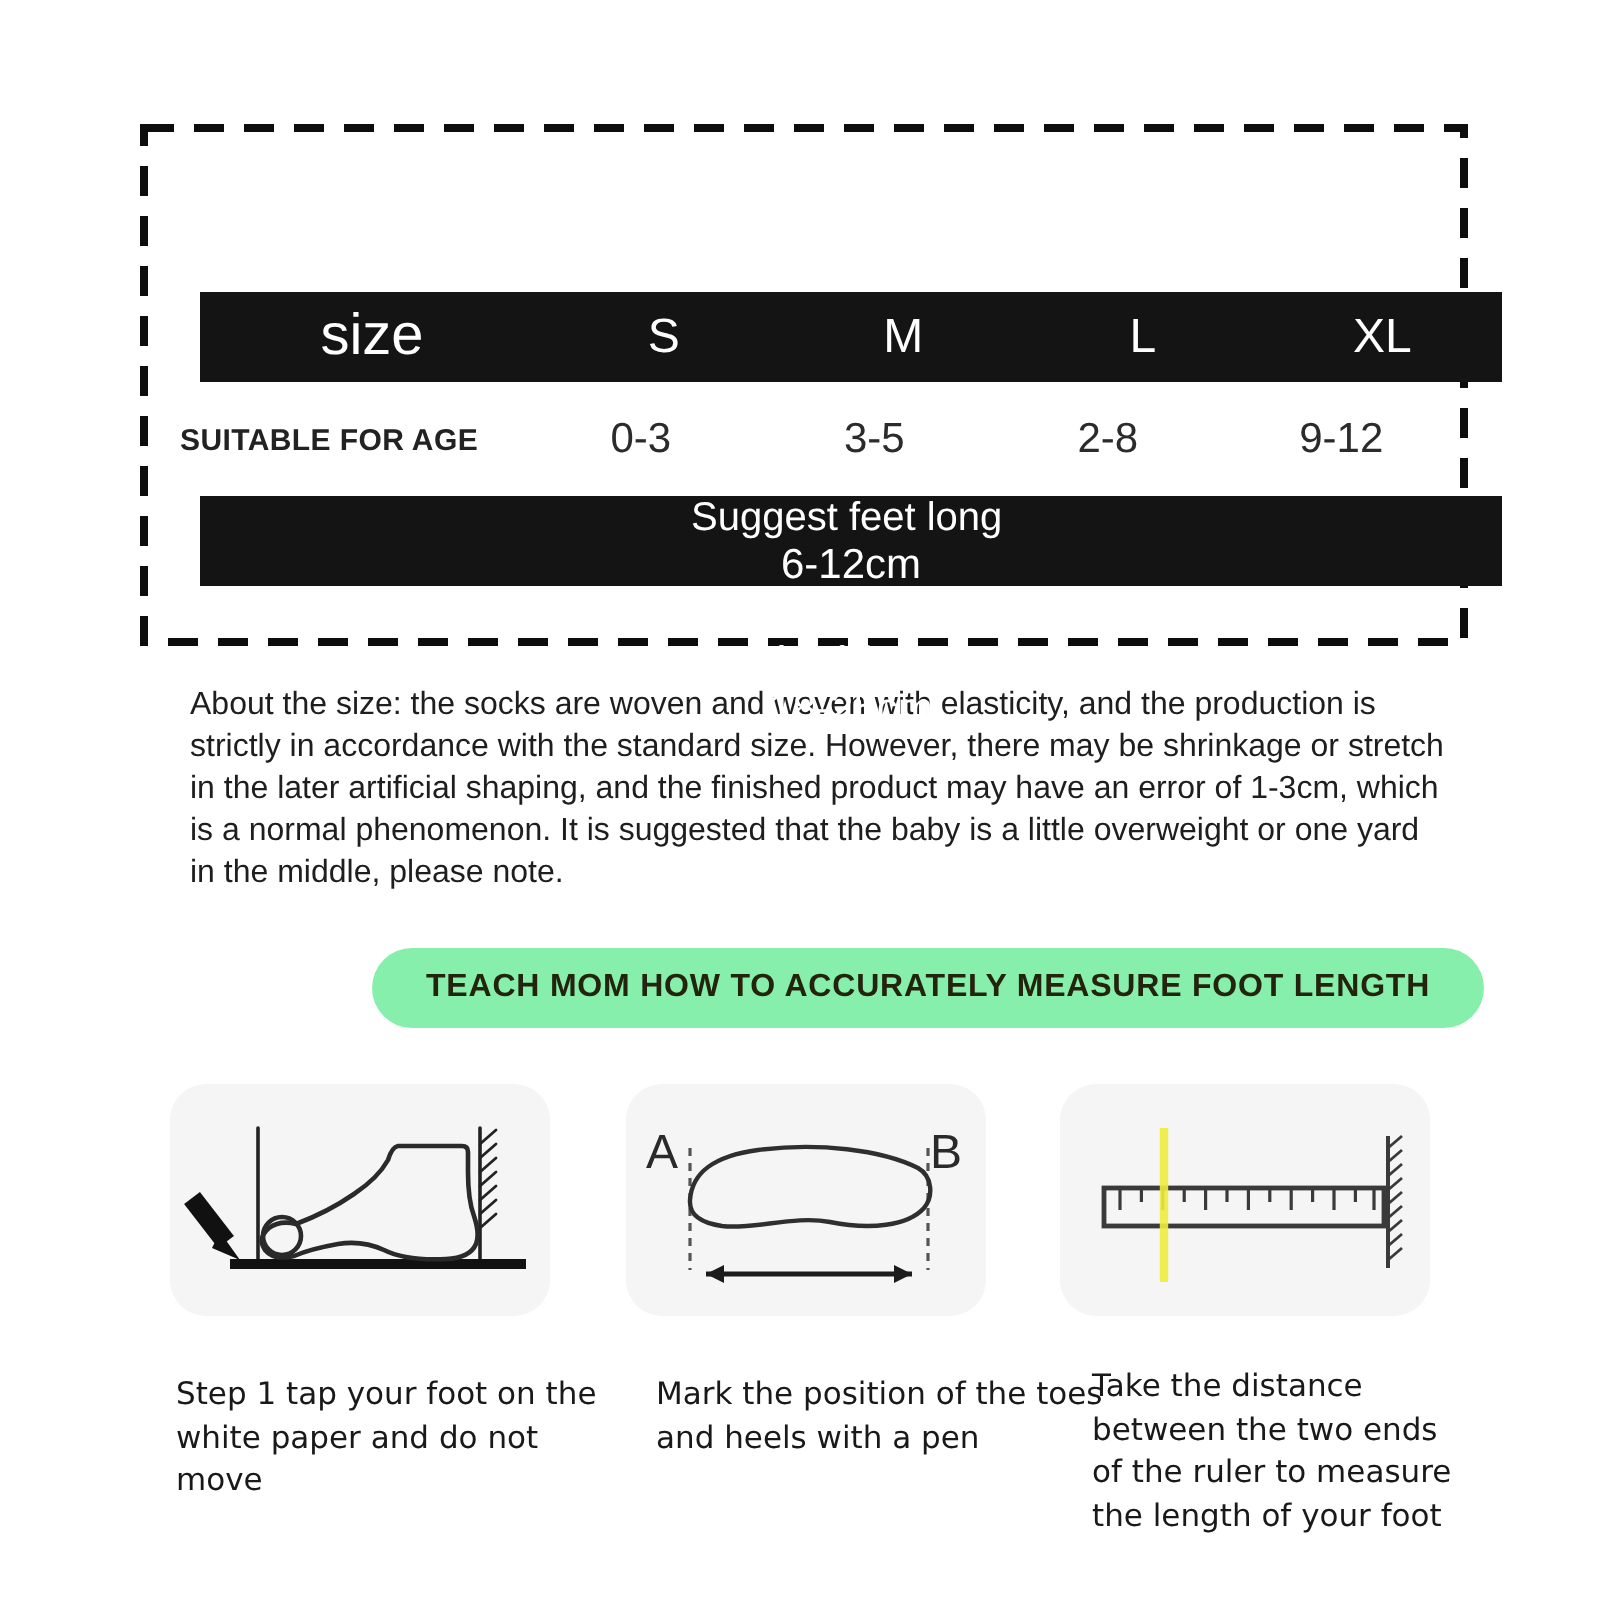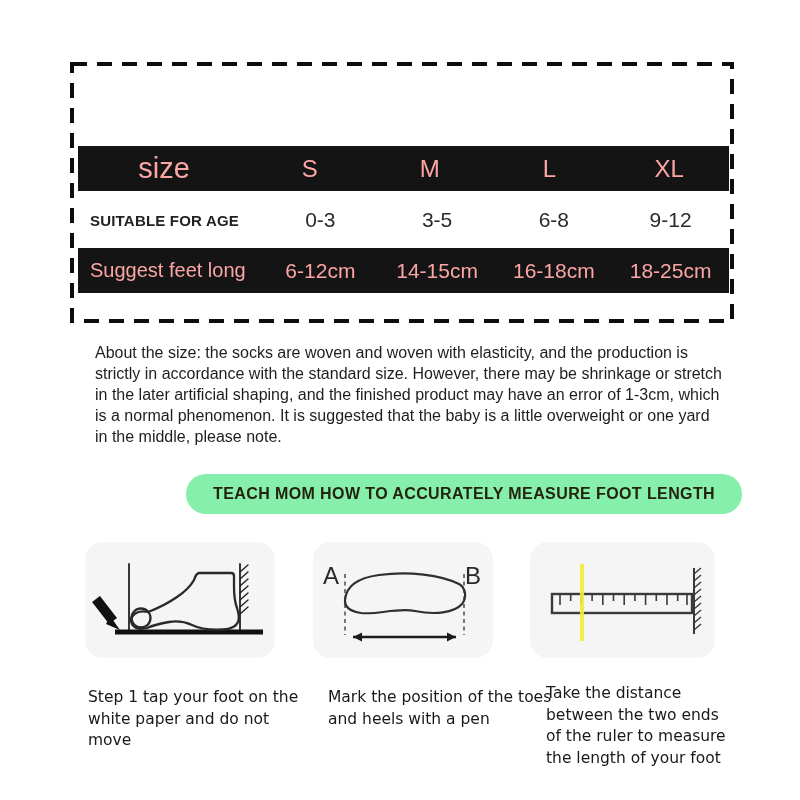--- a/index.html
+++ b/index.html
@@ -16,25 +16,25 @@
     color:#f32ba3;
   }
   
   .size-box{position:absolute;left:70px;top:62px;width:664px;height:261px;z-index:1;}
   .size-box .box-border{position:absolute;left:0;top:0;}
   .suggest-title{
     position:absolute;left:0;top:24px;width:100%;text-align:center;
     font-size:37px;font-weight:600;letter-spacing:1px;color:#161616;
   }
   .t-row{position:absolute;left:8px;width:651px;display:flex;align-items:center;}
-  .t-row.dark{background:#141414;color:#fca5a5;}
+  .t-row.dark{background:#141414;color:#ffffff;margin-left:22px;}
   .t-row.light{color:#2b2b2b;}
   .row-header{top:84px;height:45px;}
   .row-age{top:138px;height:40px;}
-  .row-feet{top:186px;height:45px;}
+  .row-feet{top:186px;height:45px;flex-direction:column;}
   .cell-label{width:172px;flex:none;display:flex;align-items:center;}
   .cell{flex:1;text-align:center;}
   .row-header .cell-label{justify-content:center;font-size:29px;font-weight:500;}
   .row-header .cell{font-size:24px;font-weight:500;}
   .row-age .cell-label{padding-left:12px;font-size:15px;font-weight:600;letter-spacing:.2px;color:#222;}
   .row-age .cell{font-size:21px;}
   .row-feet .cell-label{padding-left:12px;font-size:20px;}
   .row-feet .cell{font-size:21px;}
   
   .about-note{
@@ -76,21 +76,21 @@
       <div class="cell">S</div>
       <div class="cell">M</div>
       <div class="cell">L</div>
       <div class="cell">XL</div>
     </div>
 
     <div class="t-row light row-age">
       <div class="cell-label">SUITABLE FOR AGE</div>
       <div class="cell">0-3</div>
       <div class="cell">3-5</div>
-      <div class="cell">6-8</div>
+      <div class="cell">2-8</div>
       <div class="cell">9-12</div>
     </div>
 
     <div class="t-row dark row-feet">
       <div class="cell-label">Suggest feet long</div>
       <div class="cell">6-12cm</div>
       <div class="cell">14-15cm</div>
       <div class="cell">16-18cm</div>
       <div class="cell">18-25cm</div>
     </div>

